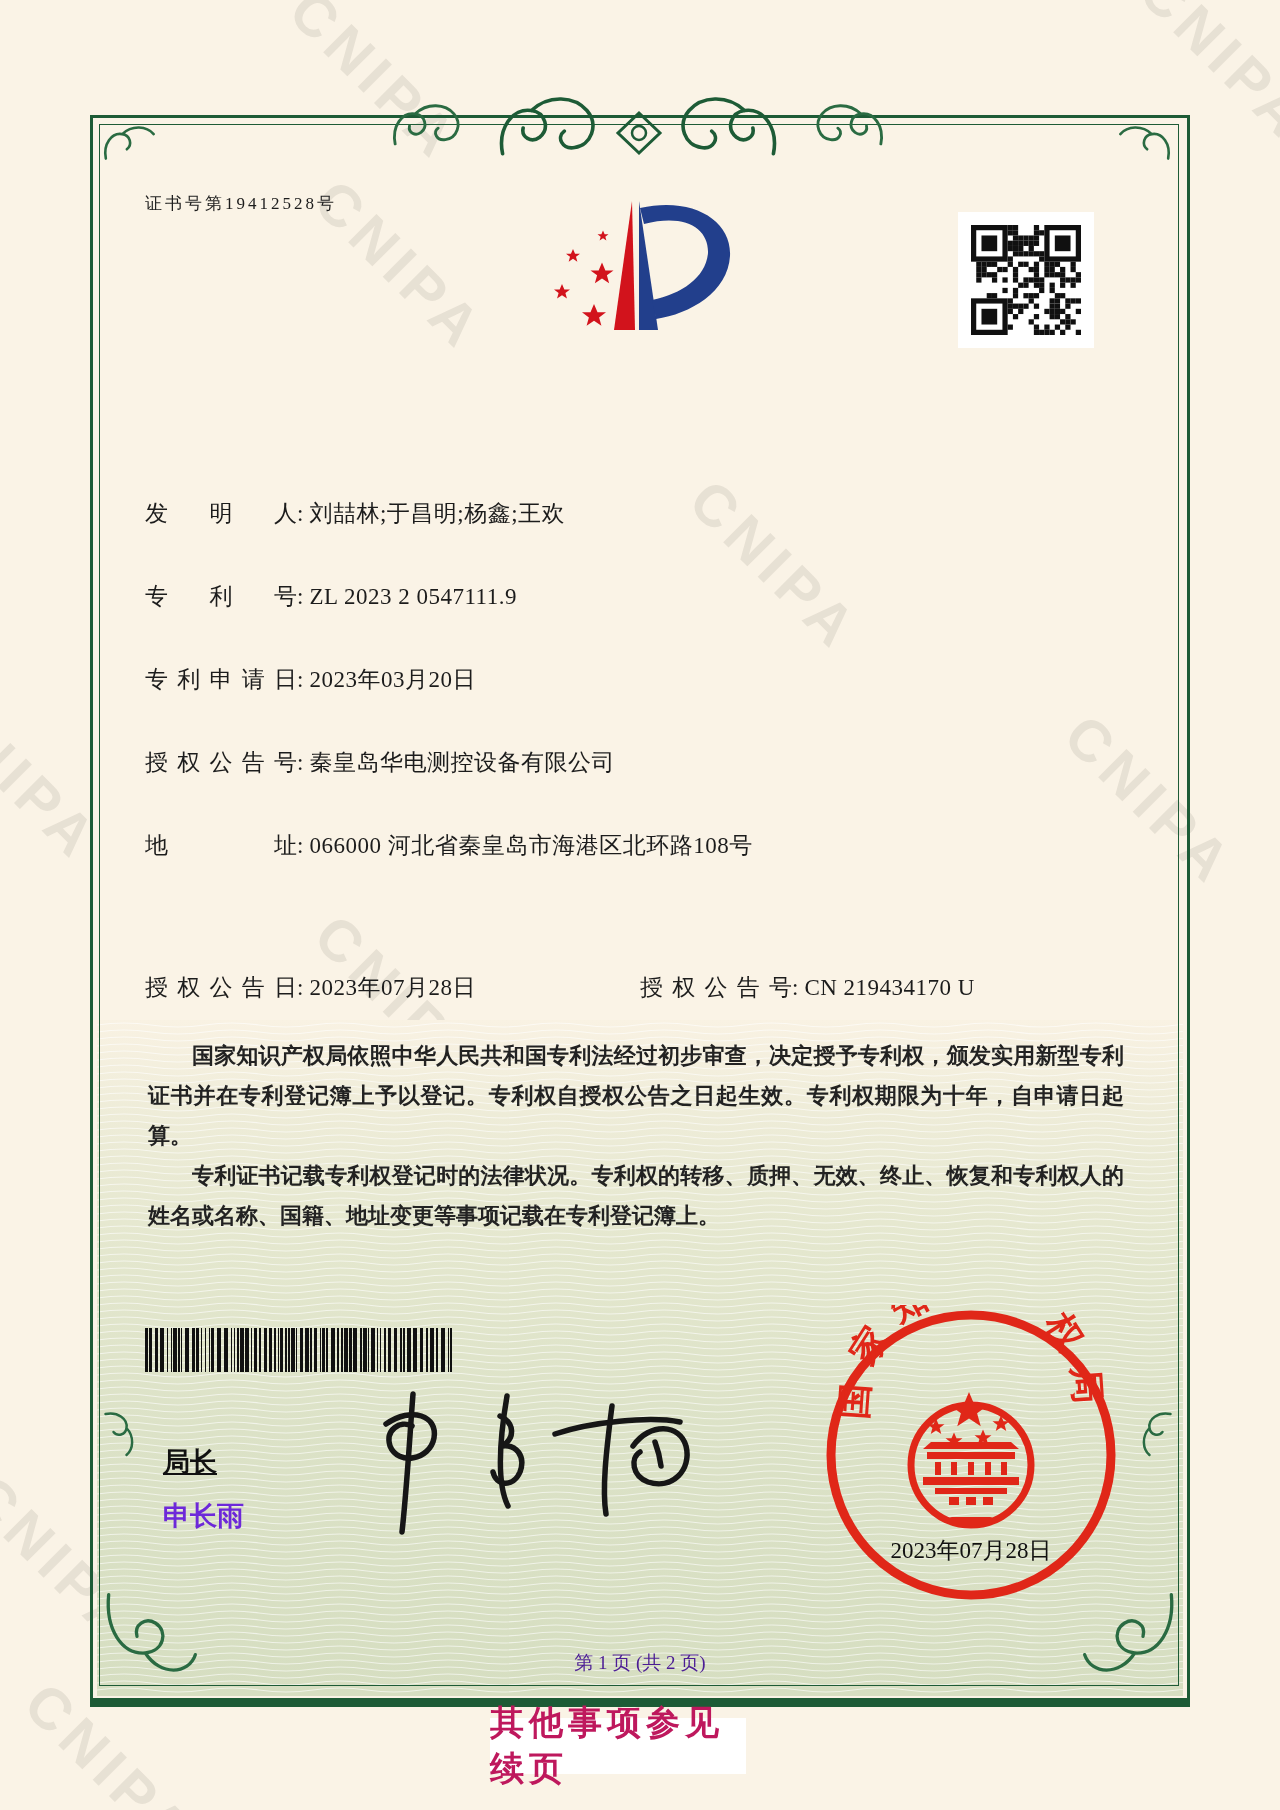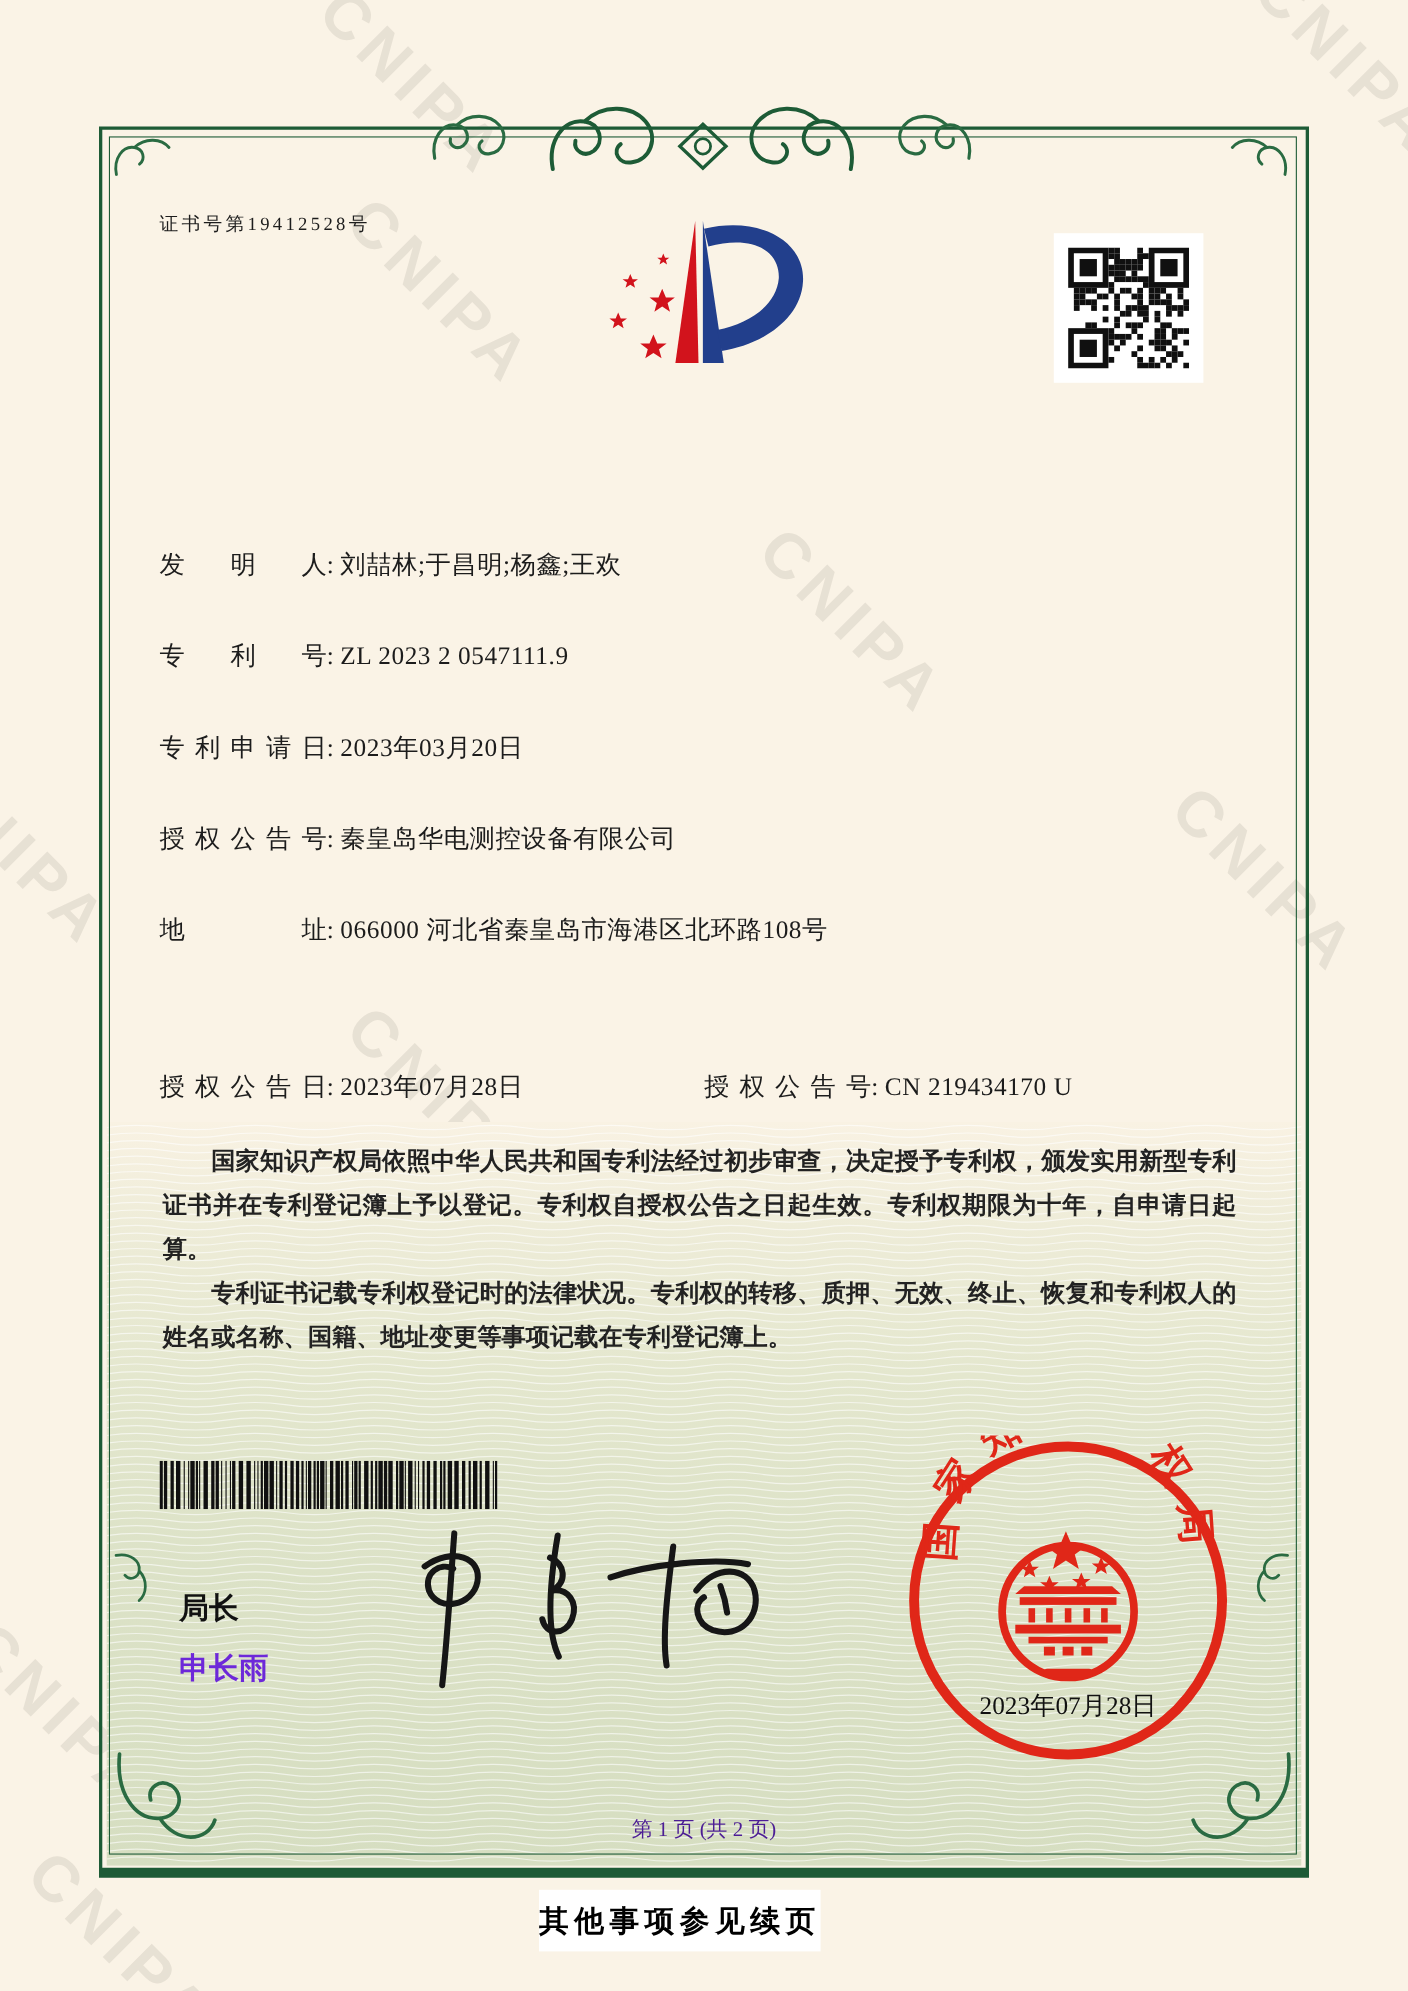--- a/index.html
+++ b/index.html
@@ -34,31 +34,31 @@
   .grant-left{position:absolute;left:145px;top:972px;font-size:23px;white-space:nowrap;}
   .grant-right{position:absolute;left:640px;top:972px;font-size:23px;white-space:nowrap;}
   
   .body-text{position:absolute;left:148px;top:1036px;width:976px;font-size:22px;
       line-height:40px;text-align:justify;color:#222;}
   .body-text p{margin:0;text-indent:2em;font-weight:bold;}
   
   .barcode{position:absolute;left:145px;top:1328px;width:312px;height:44px;}
   
   .director-title{position:absolute;left:163px;top:1444px;font-family:"Liberation Sans","DejaVu Sans",sans-serif;
-      font-weight:600;font-size:27px;color:#111;}
+      font-weight:600;font-size:27px;color:#111;text-decoration:underline;}
   .director-name{position:absolute;left:163px;top:1498px;font-family:"Liberation Sans","DejaVu Sans",sans-serif;
       font-weight:600;font-size:27px;color:#6d28d9;}
   .signature{position:absolute;left:350px;top:1382px;}
   
   .seal{position:absolute;left:823px;top:1305px;}
   
   .page-footer{position:absolute;left:0;top:1650px;width:1280px;text-align:center;font-size:19px;color:#4c1d95;}
   .note-box{position:absolute;left:490px;top:1718px;width:256px;height:56px;background:#ffffff;
       display:flex;align-items:center;justify-content:center;}
-  .note-box span{font-size:27px;font-weight:600;letter-spacing:5px;color:#000000;}
+  .note-box span{font-size:34px;font-weight:600;letter-spacing:5px;color:#be185d;}
 </style>
 </head>
 <body>
 
 <div class="page">
 
   <div class="wm" style="left:375px;top:75px">CNIPA</div>
   <div class="wm" style="left:1225px;top:55px">CNIPA</div>
   <div class="wm" style="left:400px;top:265px">CNIPA</div>
   <div class="wm" style="left:775px;top:565px">CNIPA</div>

